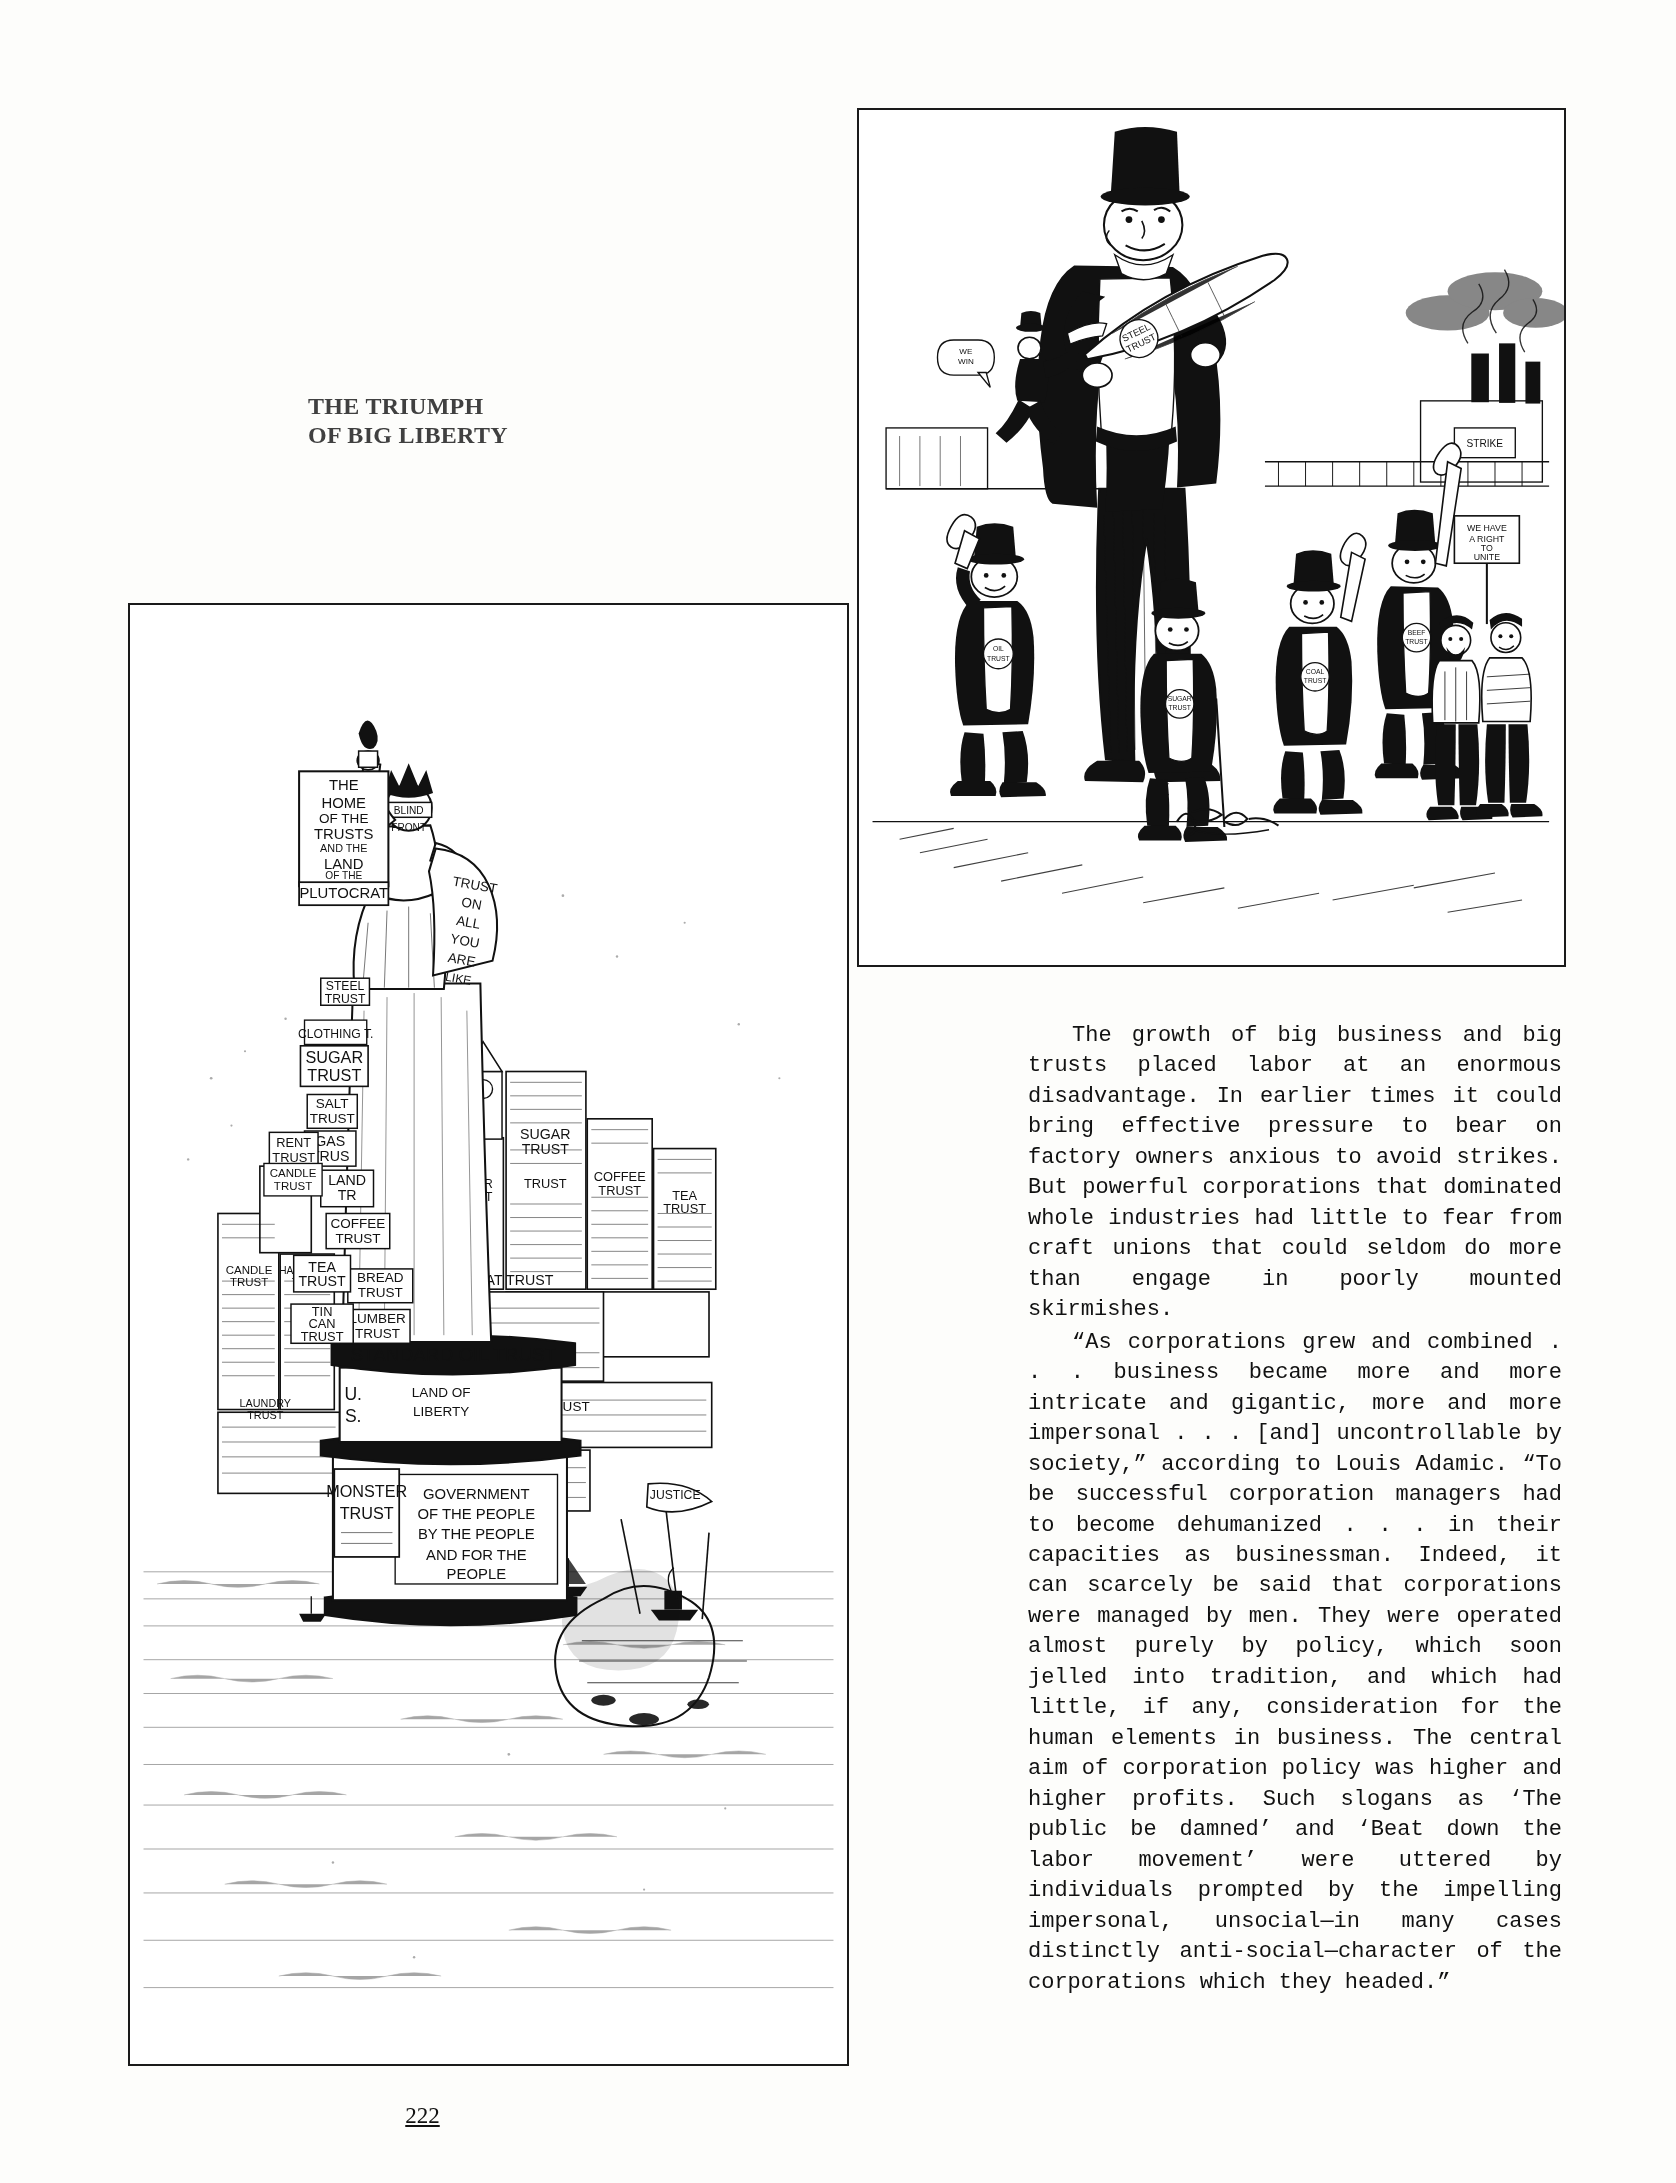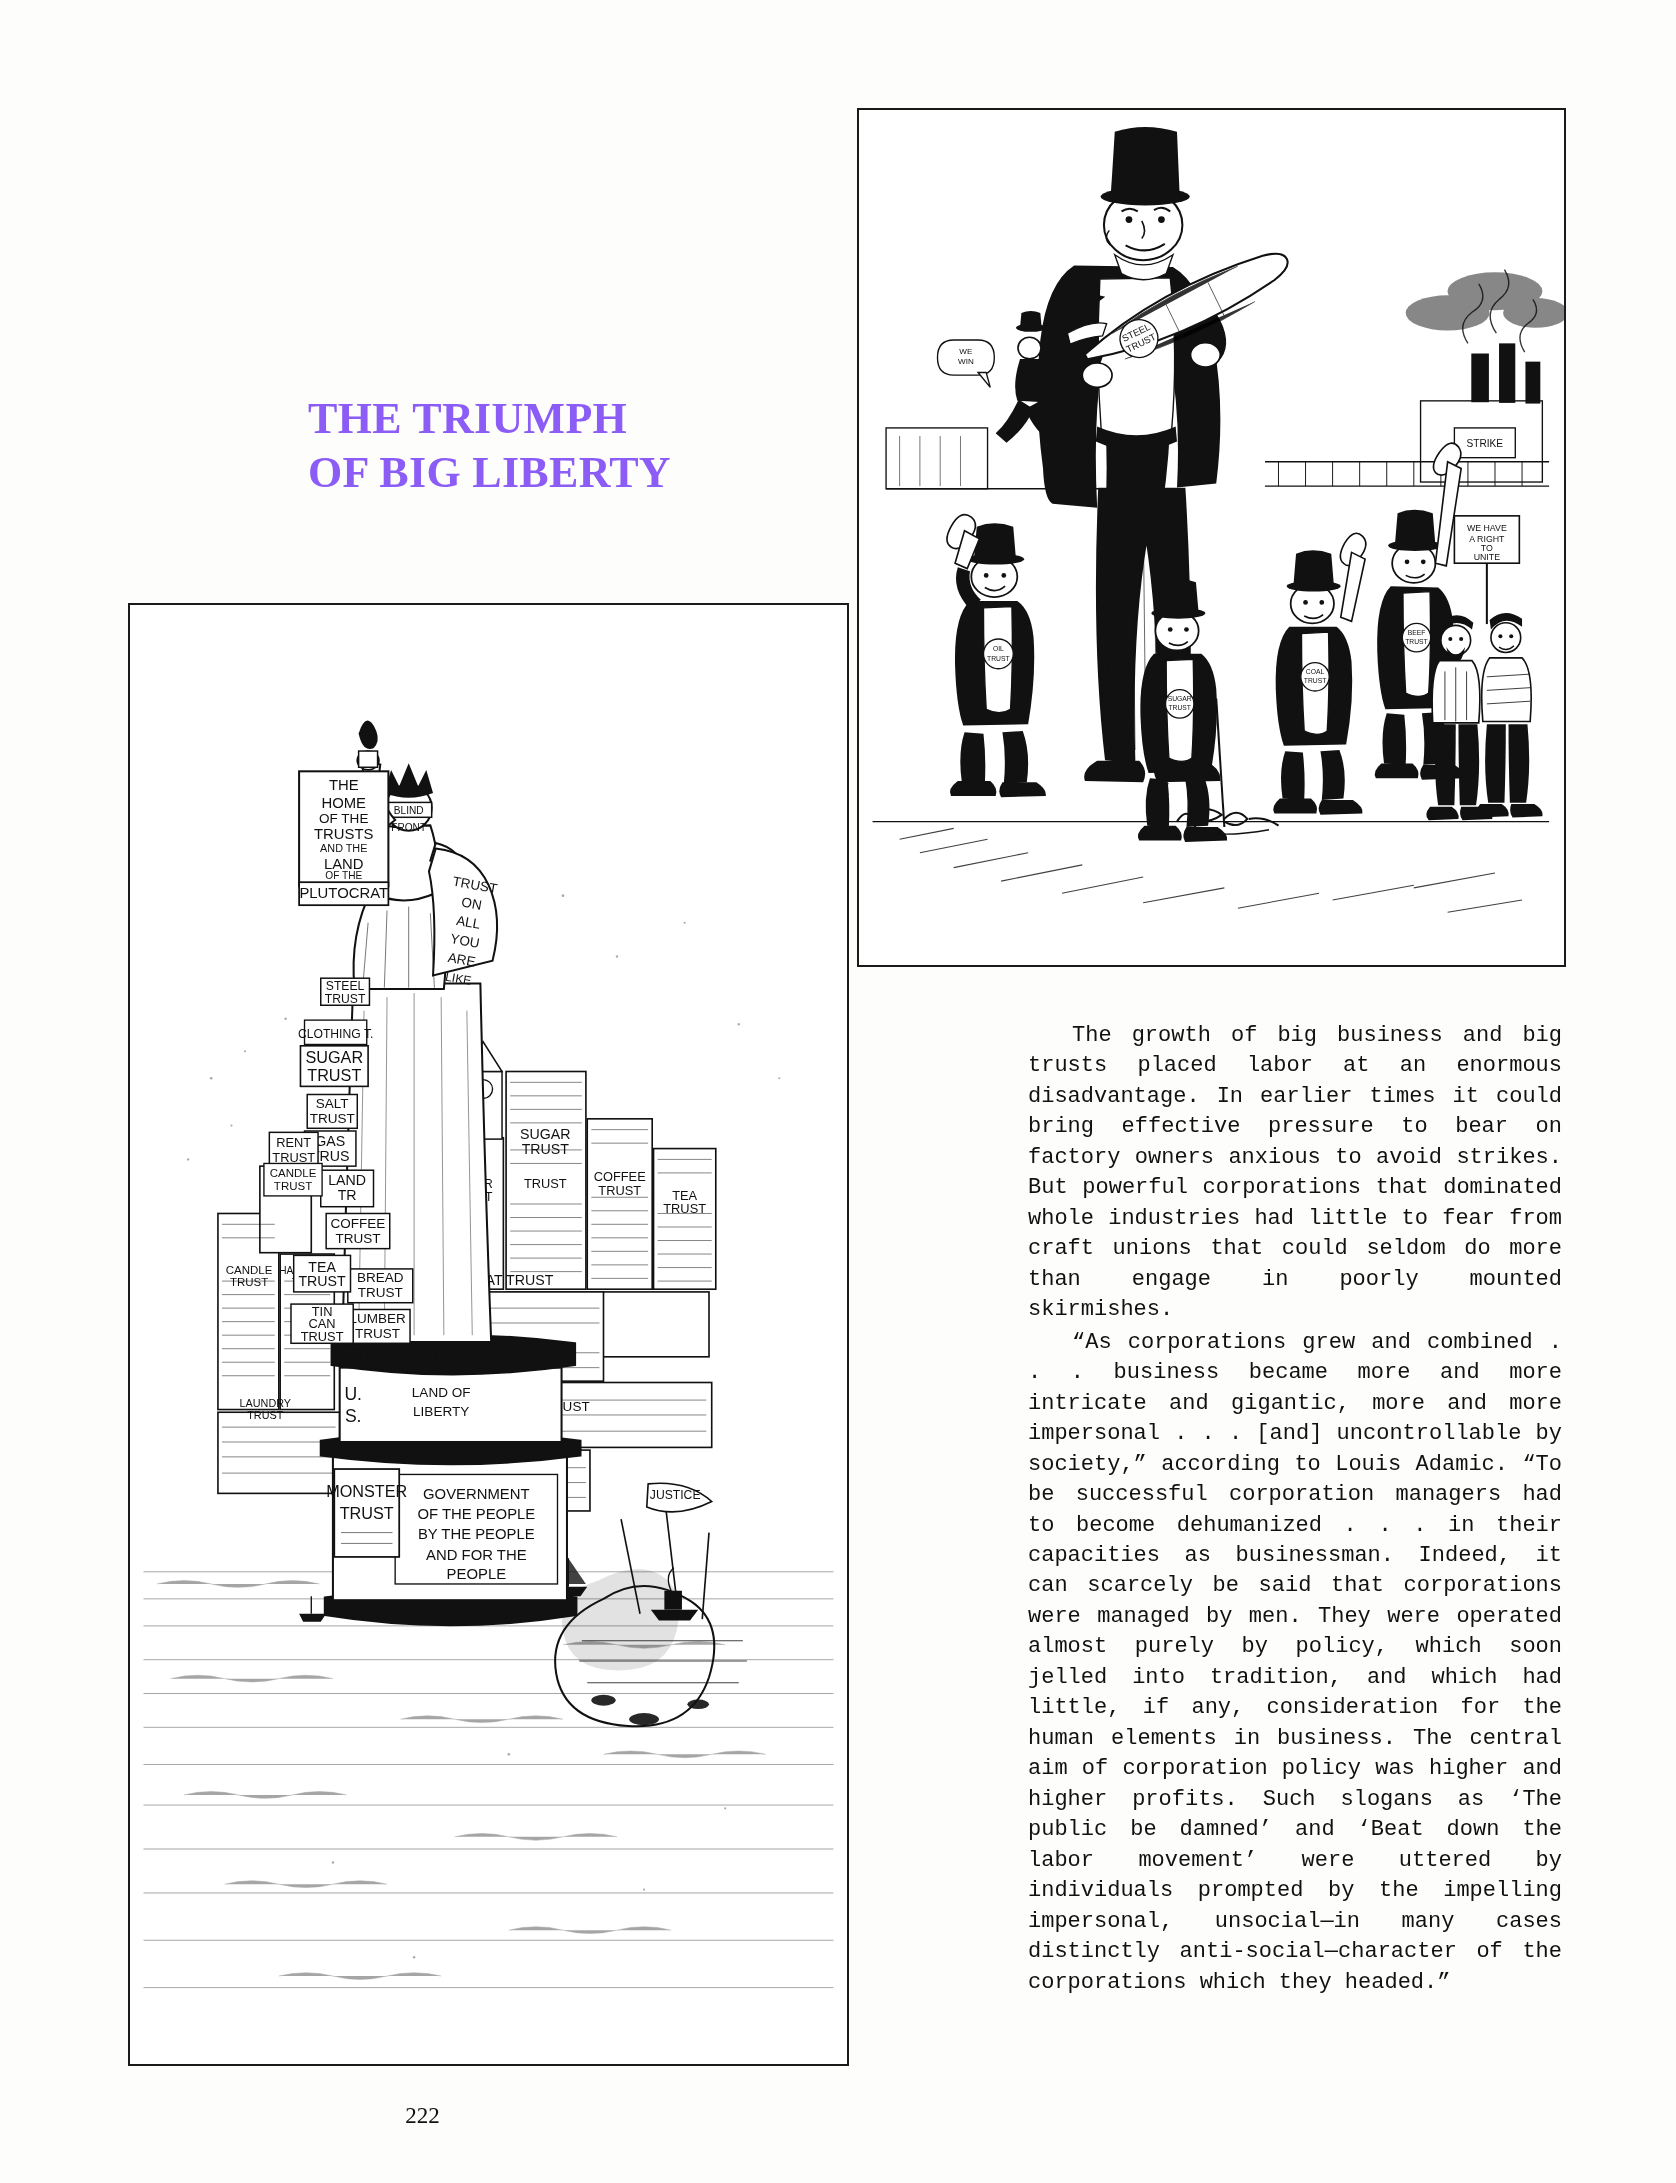--- a/index.html
+++ b/index.html
@@ -25,24 +25,24 @@
   
   .title-block {
     position: absolute;
     left: 308px;
     top: 392px;
     width: 514px;
   }
   .title-line {
     font-family: "Liberation Serif", serif;
     font-weight: bold;
-    font-size: 44px;
+    font-size: 24px;
     letter-spacing: 0.3px;
     line-height: 1.22;
-    color: #8b5cf6;
+    color: #404040;
   }
 
   
   .fig {
     position: absolute;
     border: 2px solid #1a1a1a;
     background: #ffffff;
     overflow: hidden;
   }
   .fig-top {
@@ -86,20 +86,21 @@
   
   .folio {
     position: absolute;
     left: 0;
     top: 2103px;
     width: 845px;
     text-align: center;
     font-family: "Liberation Serif", serif;
     font-size: 23px;
     color: #111;
+    text-decoration: underline;
   }
 
   
   svg { display: block; }
   .ink { fill: #111; }
   .ln { stroke: #111; fill: none; }
 </style>
 </head>
 <body>
 

